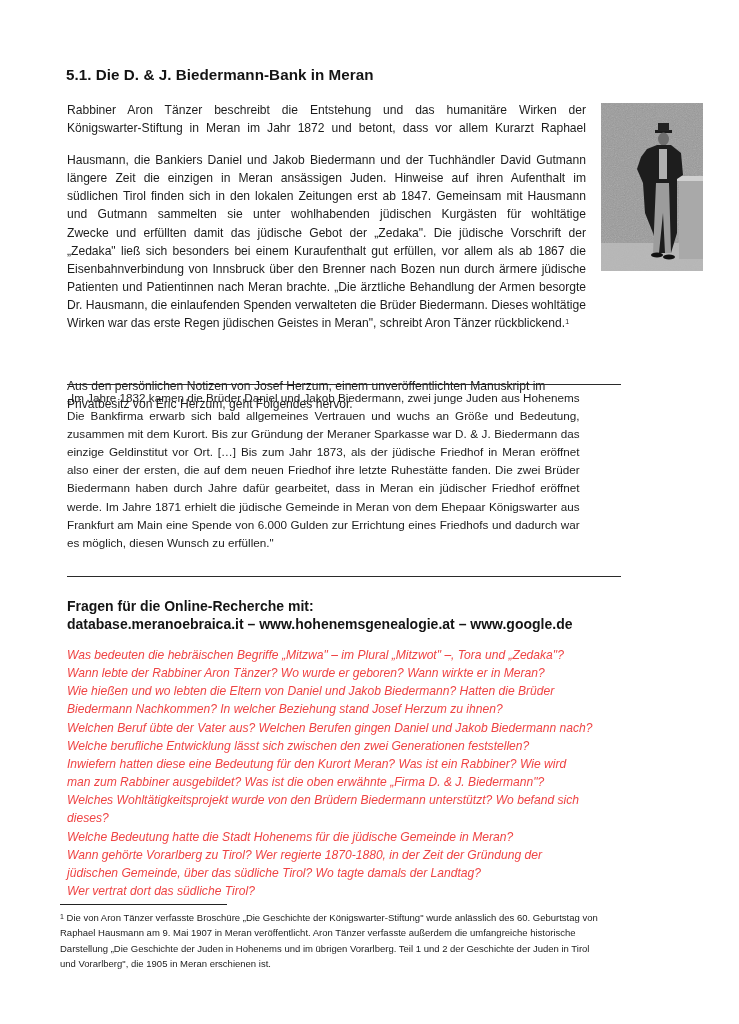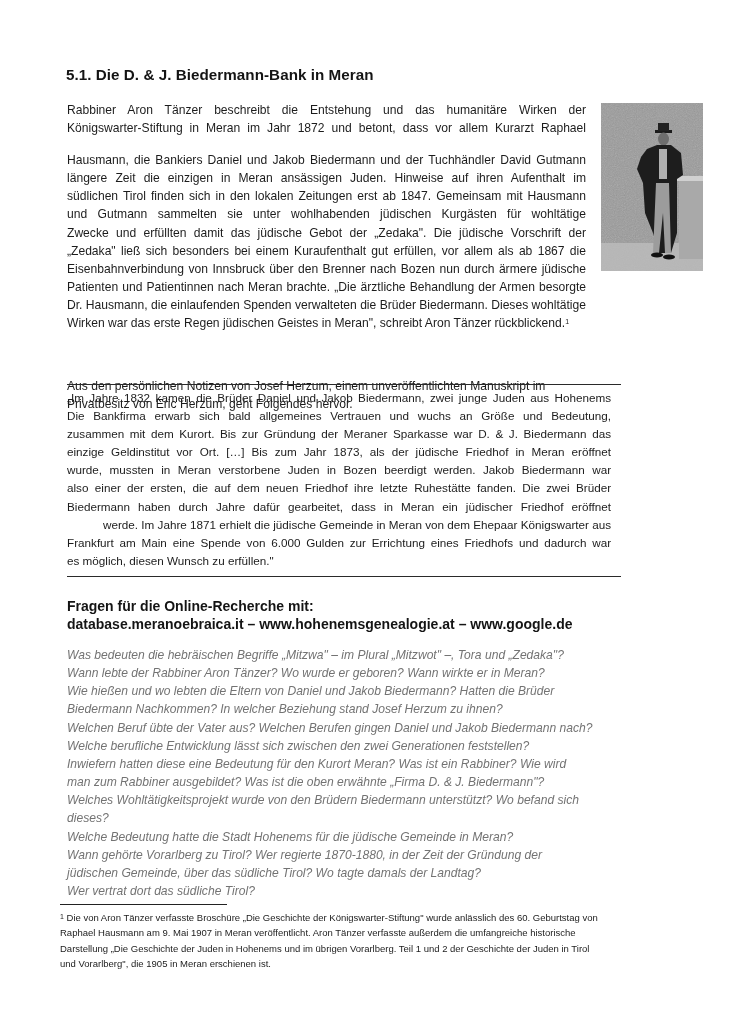--- a/index.html
+++ b/index.html
@@ -24,21 +24,21 @@
   }
   .photo svg { display: block; }
   #source-intro { left: 67px; top: 338px; margin-top: 39px; }
   .rule { height: 1.4px; background: #2a2a2a; }
   #rule-top { left: 67px; top: 384px; width: 554px; }
   #rule-bottom { left: 67px; top: 576px; width: 554px; }
   #quote { left: 67px; top: 389px; font-size: 11.7px; line-height: 18.1px; }
   .qhead { font-size: 14px; font-weight: bold; line-height: 18px; color: #141414; }
   #questions-heading { left: 67px; top: 597px; }
   #questions-links { left: 67px; top: 615px; }
-  .questions { left: 67px; top: 646px; font-size: 12.1px; line-height: 18.15px; font-style: italic; color: #737373; }
+  .questions { left: 67px; top: 646px; font-size: 12.1px; line-height: 18.15px; font-style: italic; color: #ef4444; }
   .questions .q { display: block; white-space: nowrap; }
   .fn-rule { left: 60px; top: 904px; width: 167px; height: 1.2px; background: #222; }
   .footnote { left: 60px; top: 910px; font-size: 9.5px; line-height: 15.4px; color: #1c1c1c; }
   .footnote .line { display: block; white-space: nowrap; }
   sup { font-size: 7px; vertical-align: top; position: relative; top: -1px; }
 </style>
 </head>
 <body>
 
 <h1 class="abs title" style="margin:0;">5.1. Die D. &amp; J. Biedermann-Bank in Meran</h1>
@@ -96,24 +96,23 @@
   <span class="line last">Privatbesitz von Eric Herzum, geht Folgendes hervor.</span>
 </div>
 
 <div class="abs rule" id="rule-top"></div>
 
 <div class="abs para" id="quote">
   <span class="line" style="width: auto; display: block; word-spacing: 0px;">„Im Jahre 1832 kamen die Brüder Daniel und Jakob Biedermann, zwei junge Juden aus Hohenems</span>
   <span class="line" style="width: auto; display: block; word-spacing: 0px;">Die Bankfirma erwarb sich bald allgemeines Vertrauen und wuchs an Größe und Bedeutung,</span>
   <span class="line" style="width: auto; display: block; word-spacing: 0px;">zusammen mit dem Kurort. Bis zur Gründung der Meraner Sparkasse war D. &amp; J. Biedermann das</span>
   <span class="line" style="width: auto; display: block; word-spacing: 0px;">einzige Geldinstitut vor Ort. […] Bis zum Jahr 1873, als der jüdische Friedhof in Meran eröffnet</span>
-  <span class="line" style="width: auto; display: block; word-spacing: 0px;">wurde, mussten in Meran verstorbene Juden in Bozen beerdigt werden. Jakob Biedermann war</span>
   <span class="line" style="width: auto; display: block; word-spacing: 0px;">also einer der ersten, die auf dem neuen Friedhof ihre letzte Ruhestätte fanden. Die zwei Brüder</span>
   <span class="line" style="width: auto; display: block; word-spacing: 0px;">Biedermann haben durch Jahre dafür gearbeitet, dass in Meran ein jüdischer Friedhof eröffnet</span>
-  <span class="line" style="width: auto; display: block; word-spacing: 0px; margin-left: 36px;">werde. Im Jahre 1871 erhielt die jüdische Gemeinde in Meran von dem Ehepaar Königswarter aus</span>
+  <span class="line" style="width: auto; display: block; word-spacing: 0px;">werde. Im Jahre 1871 erhielt die jüdische Gemeinde in Meran von dem Ehepaar Königswarter aus</span>
   <span class="line" style="width: auto; display: block; word-spacing: 0px;">Frankfurt am Main eine Spende von 6.000 Gulden zur Errichtung eines Friedhofs und dadurch war</span>
   <span class="line last">es möglich, diesen Wunsch zu erfüllen."</span>
 </div>
 
 <div class="abs rule" id="rule-bottom"></div>
 
 <div class="abs qhead" id="questions-heading">Fragen für die Online-Recherche mit:</div>
 <div class="abs qhead" id="questions-links">
   <span>database.meranoebraica.it</span><span> – </span><span>www.hohenemsgenealogie.at</span><span> – </span><span>www.google.de</span>
 </div>

